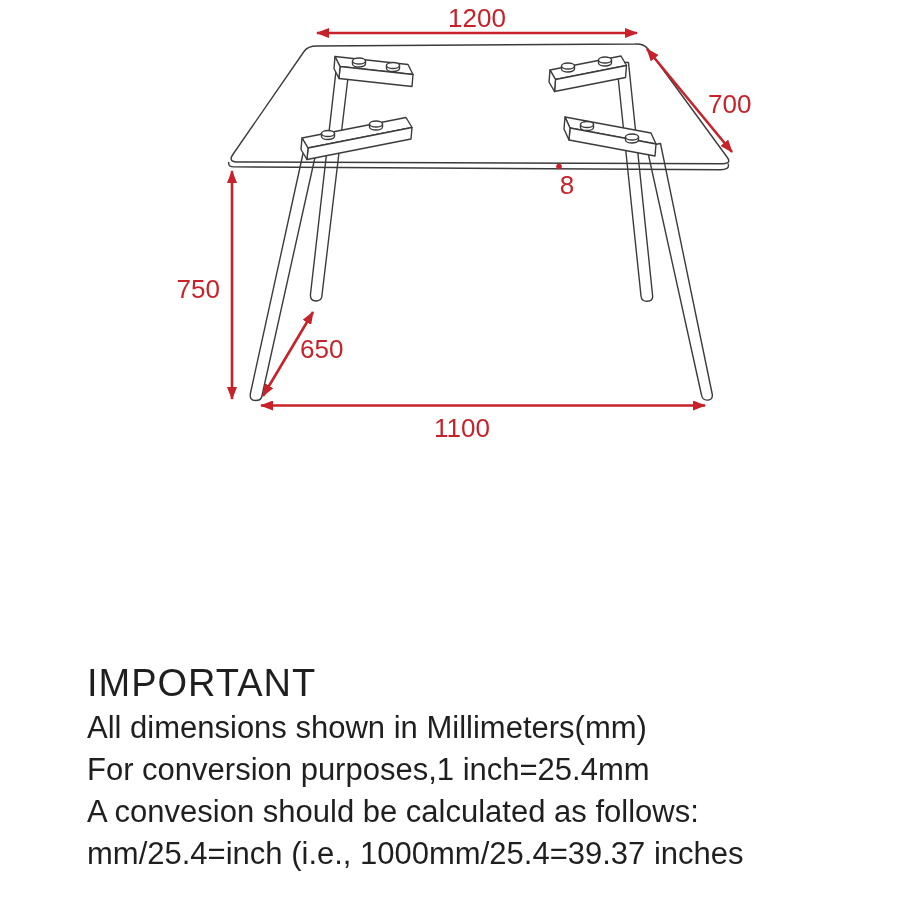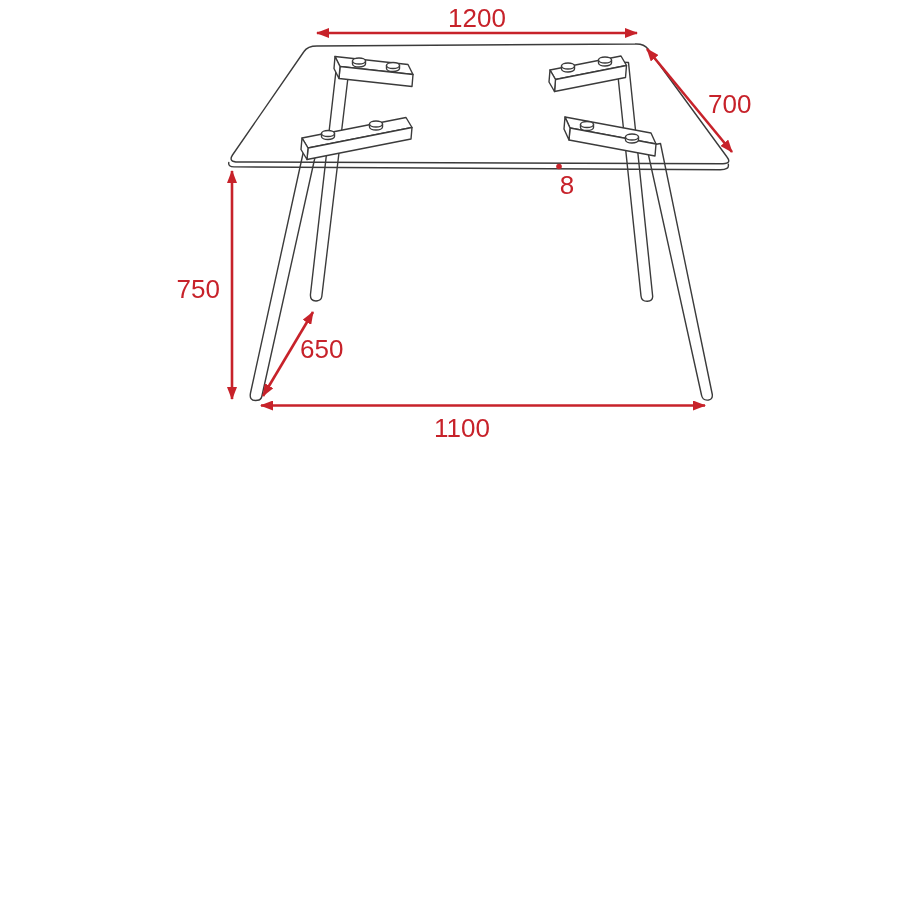--- a/index.html
+++ b/index.html
@@ -116,14 +116,21 @@
       <line class="dl" x1="253" y1="396" x2="303" y2="312" marker-start="url(#arr)" marker-end="url(#arr)"></line>
       <text class="dt" x="290" y="358" text-anchor="start">650</text>
     </g>
 
     <g>
       <line class="dl" x1="251" y1="405.5" x2="695" y2="405.5" marker-start="url(#arr)" marker-end="url(#arr)"></line>
       <text class="dt" x="452" y="437" text-anchor="middle">1100</text>
     </g>
   </svg>
 
+  <div class="notes">
+    <h1>IMPORTANT</h1>
+    <p>All dimensions shown in Millimeters(mm)</p>
+    <p>For conversion purposes,1 inch=25.4mm</p>
+    <p>A convesion should be calculated as follows:</p>
+    <p>mm/25.4=inch (i.e., 1000mm/25.4=39.37 inches</p>
+  </div>
 
 </div>
 
 </body></html>

